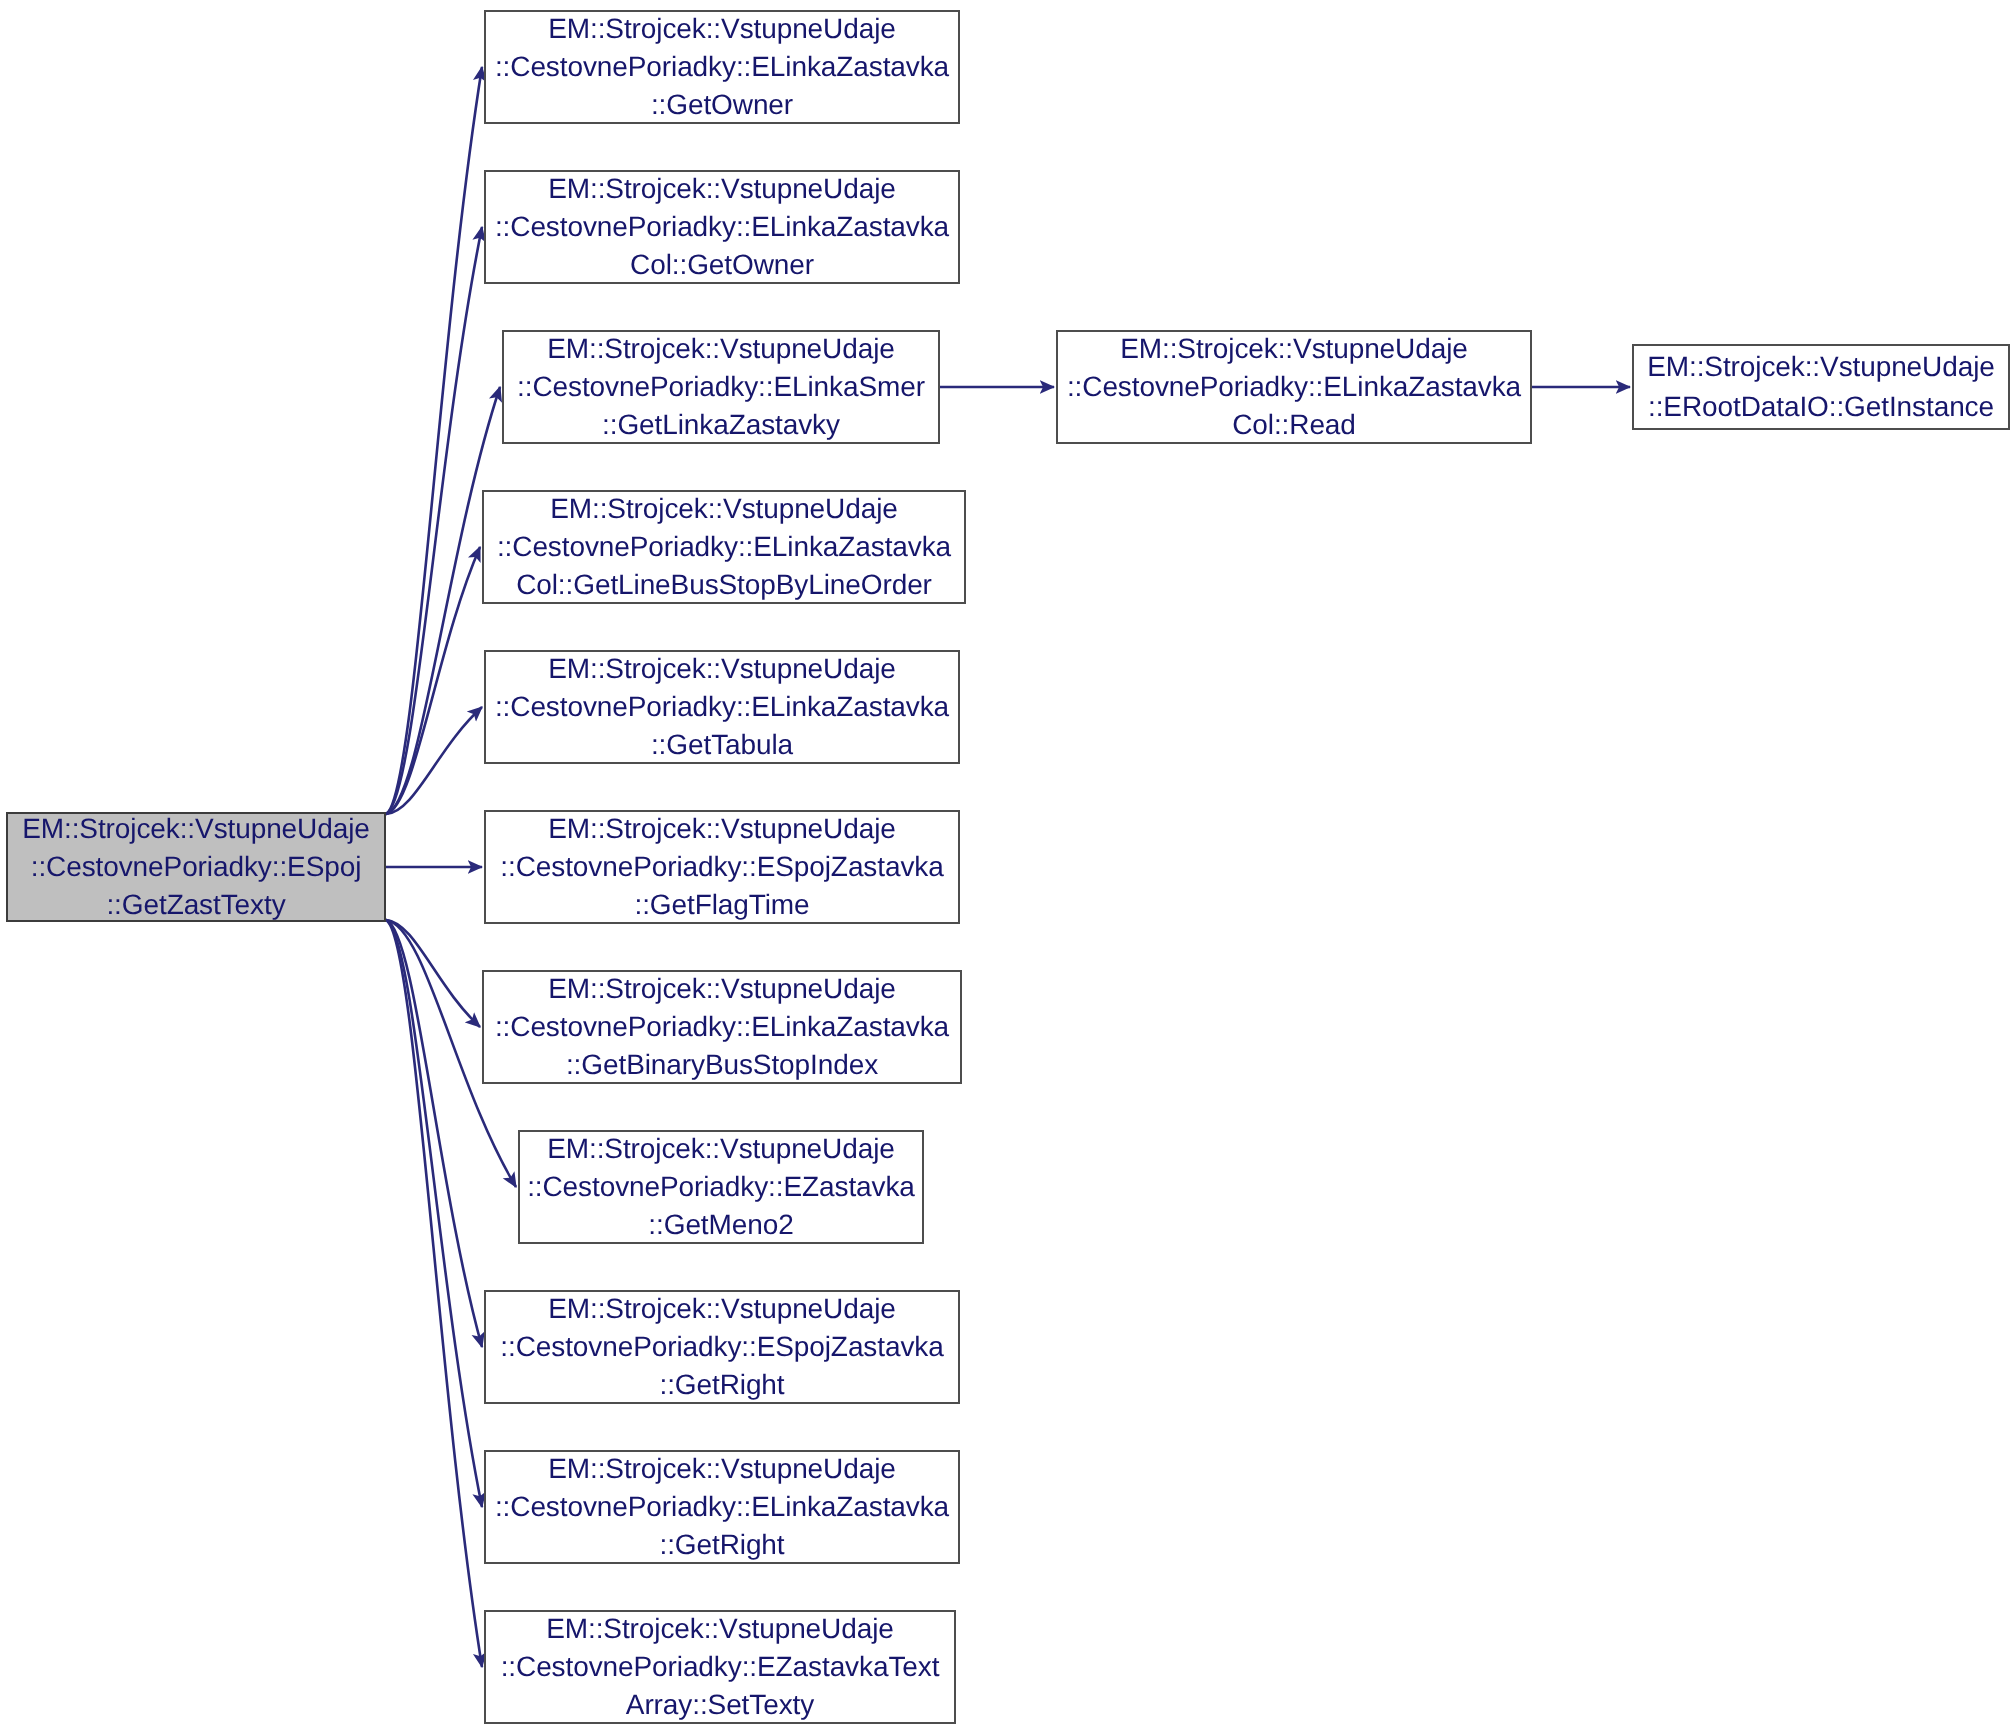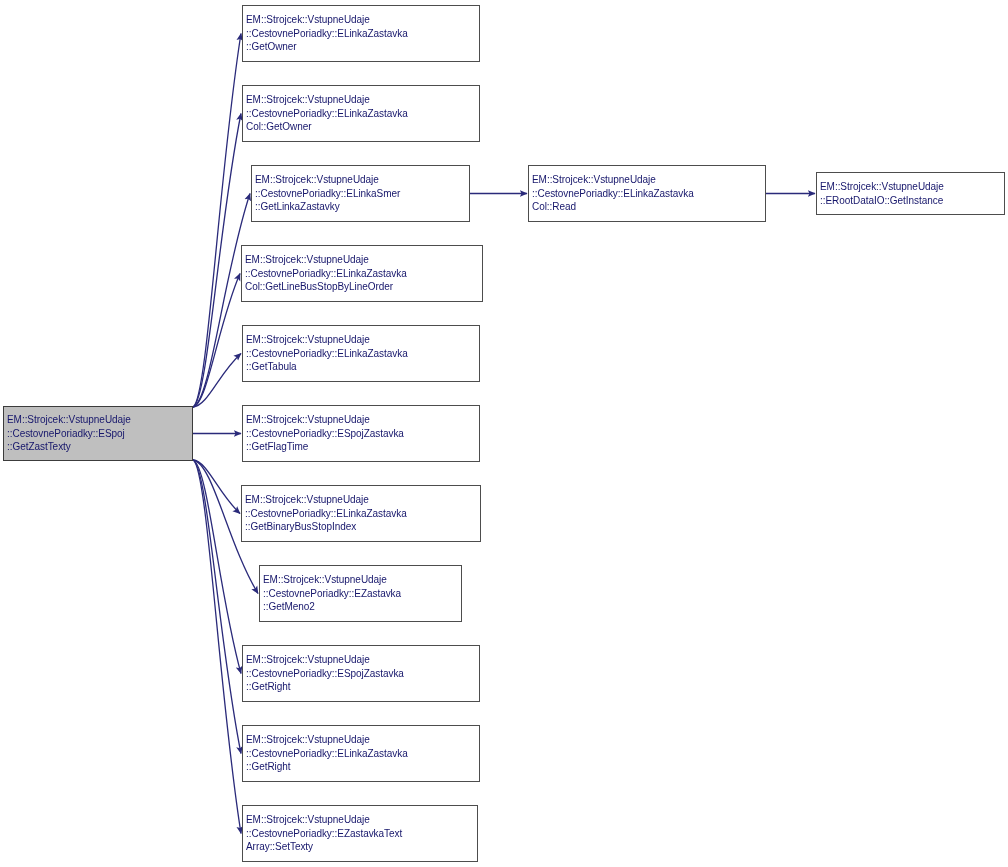--- a/index.html
+++ b/index.html
@@ -25,22 +25,22 @@
   }
   .node {
     position: absolute;
     box-sizing: border-box;
     border: 1px solid #4d4d4d;
     background: #ffffff;
     color: #16166b;
     display: flex;
     align-items: center;
     justify-content: center;
-    text-align: left;
-    font-size: 10px;
+    text-align: center;
+    font-size: 14px;
     line-height: 1.36;
     letter-spacing: -0.05px;
     white-space: pre-line;
     padding: 0 3px;
     z-index: 2;
   }
   .node.center {
     background: #bfbfbf;
     border-color: #3c3c3c;
   }

